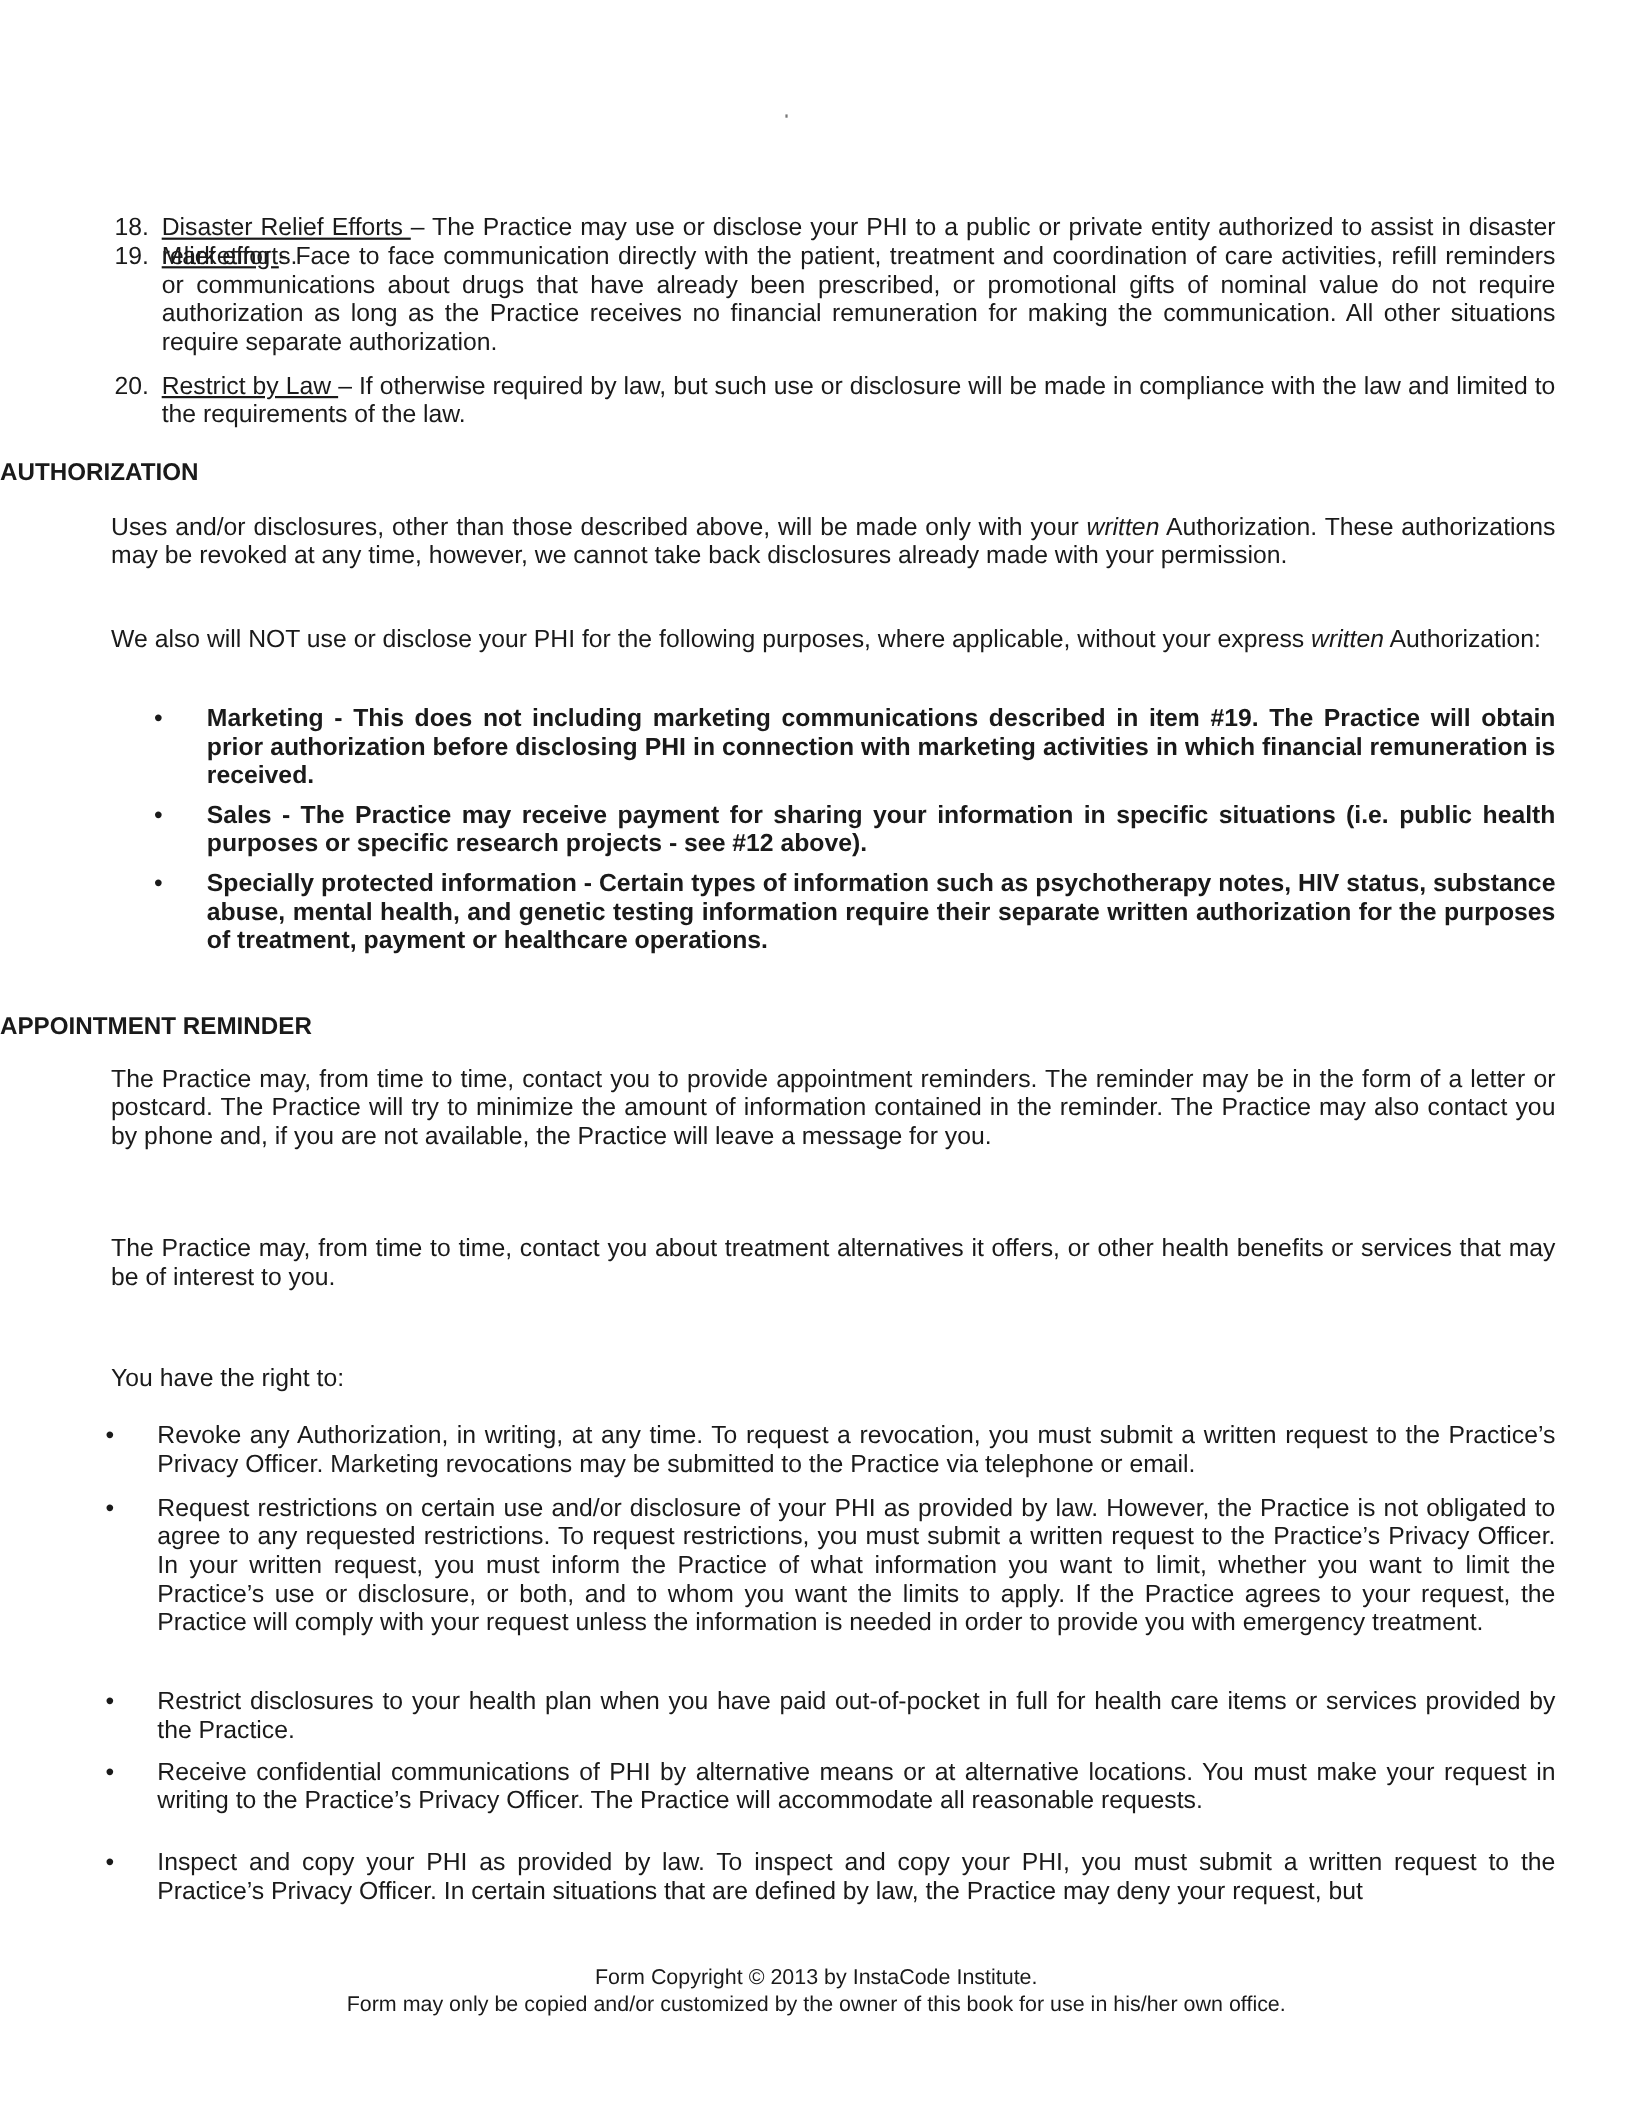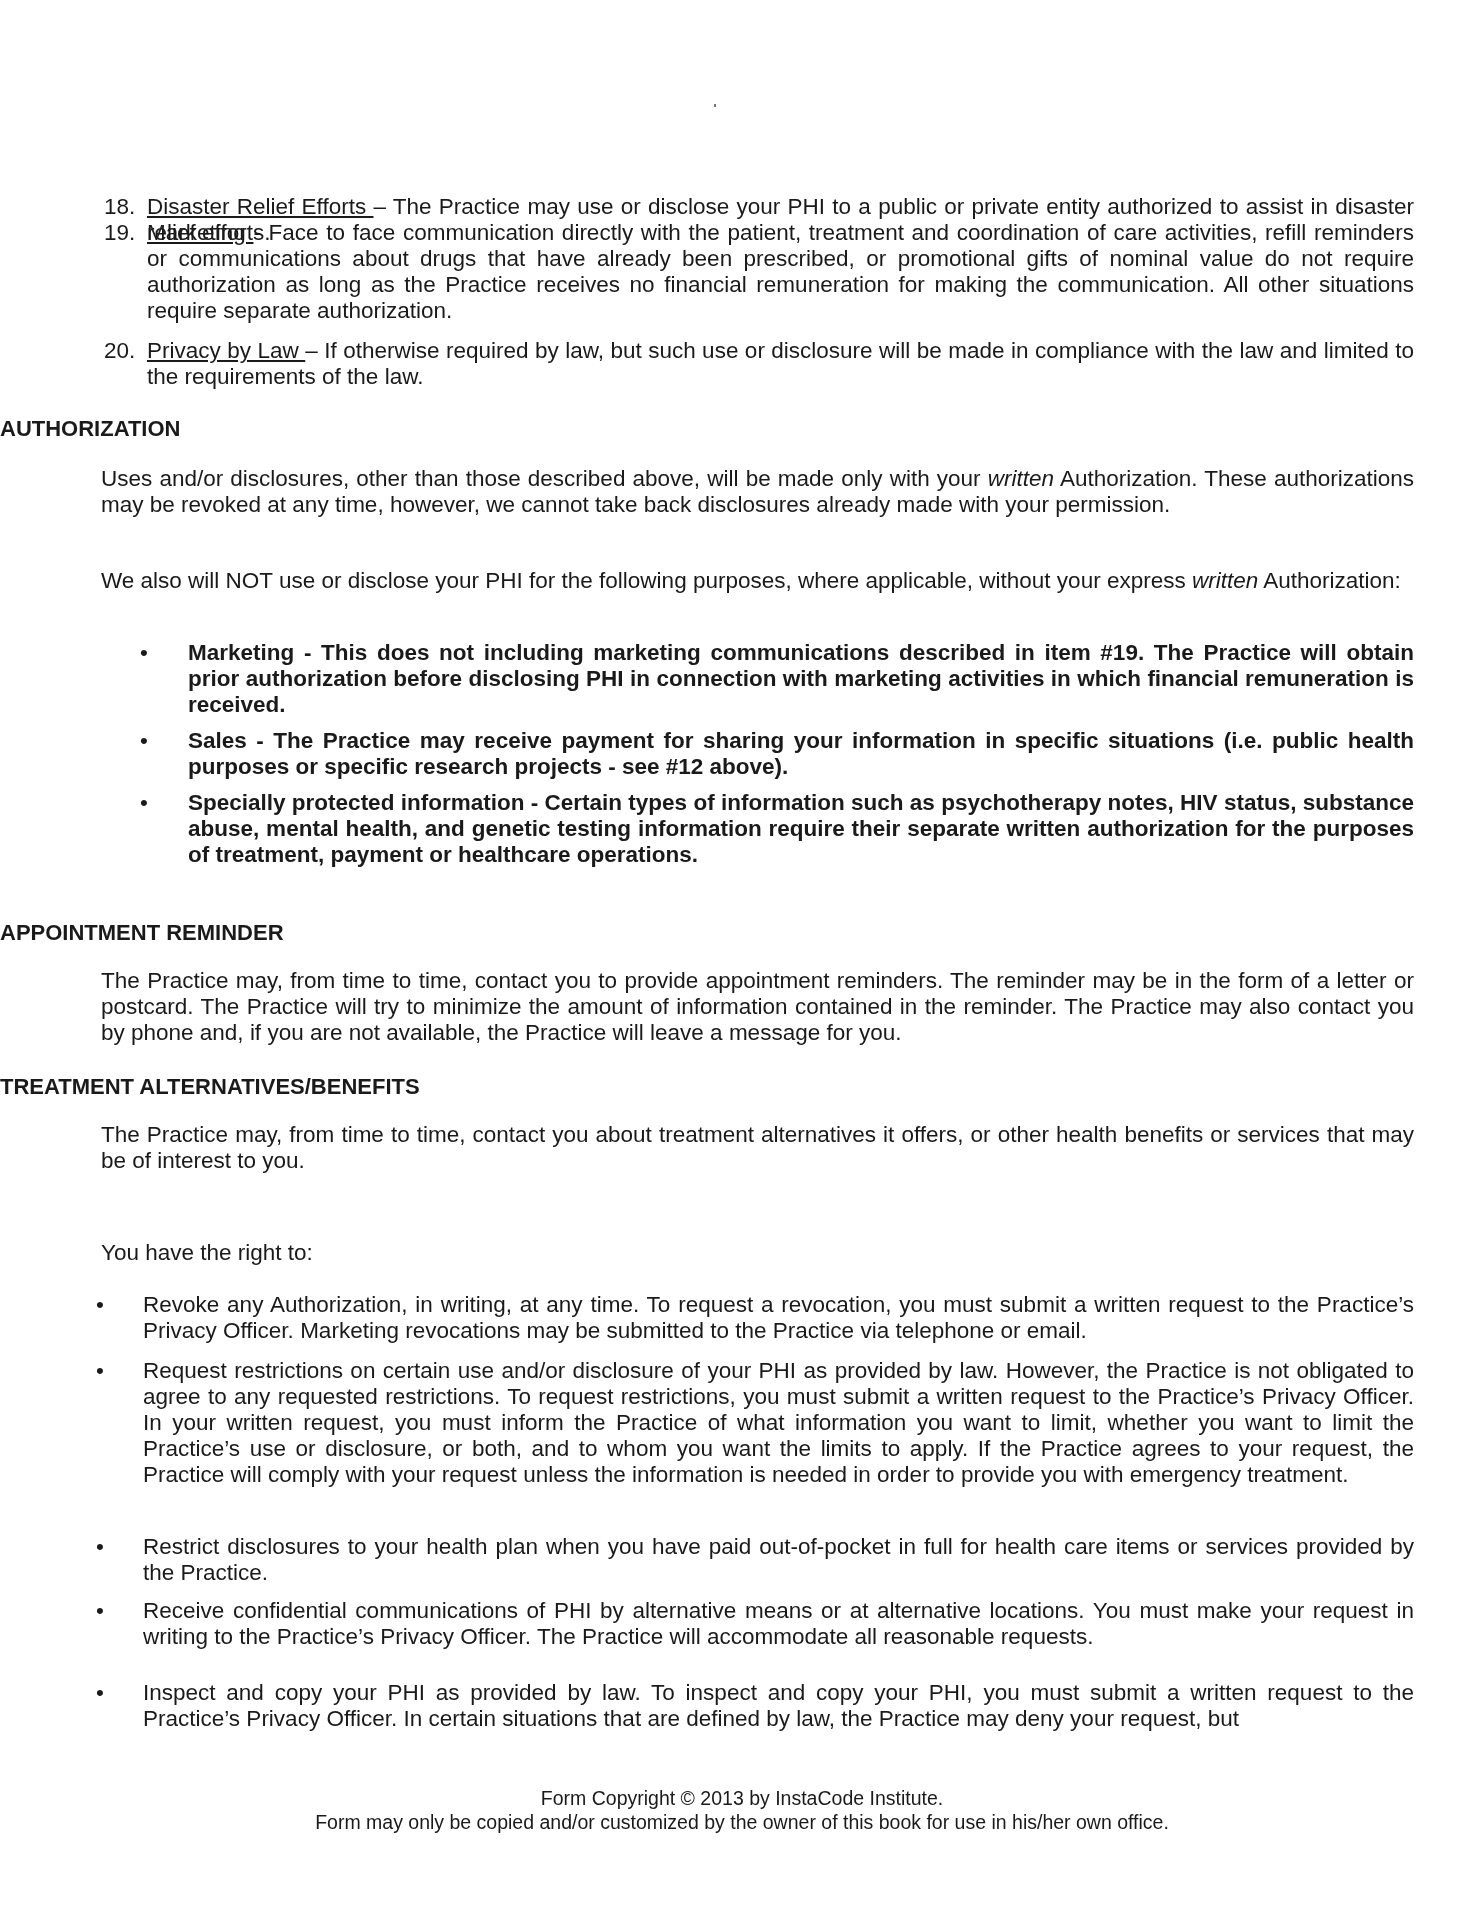--- a/index.html
+++ b/index.html
@@ -36,21 +36,21 @@
     <div class="body"><span class="u">Disaster Relief Efforts </span><span>– The Practice may use or disclose your PHI to a public or private entity authorized to assist in disaster relief efforts.</span></div>
   </div>
 
   <div class="num-item" style="top:220px;">
     <span class="num">19.</span>
     <div class="body"><span class="u">Marketing </span><span>- Face to face communication directly with the patient, treatment and coordination of care activities, refill reminders or communications about drugs that have already been prescribed, or promotional gifts of nominal value do not require authorization as long as the Practice receives no financial remuneration for making the communication. All other situations require separate authorization.</span></div>
   </div>
 
   <div class="num-item" style="top:338px;">
     <span class="num">20.</span>
-    <div class="body"><span class="u">Privacy by Law </span><span>– If otherwise required by law, but such use or disclosure will be made in compliance with the law and limited to the requirements of the law.</span></div>
+    <div class="body"><span class="u">Restrict by Law </span><span>– If otherwise required by law, but such use or disclosure will be made in compliance with the law and limited to the requirements of the law.</span></div>
   </div>
 
   <div class="heading" style="top:416px;">AUTHORIZATION</div>
 
   <div class="para" style="top:466px;">
     <span>Uses and/or disclosures, other than those described above, will be made only with your </span><em>written</em><span> Authorization. These authorizations may be revoked at any time, however, we cannot take back disclosures already made with your permission.</span>
   </div>
 
   <div class="para" style="top:568px;">
     <span>We also will NOT use or disclose your PHI for the following purposes, where applicable, without your express </span><em>written</em><span> Authorization:</span>
@@ -67,21 +67,20 @@
     </div>
     <div class="bi" style="top:790px;">
       <span class="dot">•</span>
       <div class="txt">Specially protected information - Certain types of information such as psychotherapy notes, HIV status, substance abuse, mental health, and genetic testing information require their separate written authorization for the purposes of treatment, payment or healthcare operations.</div>
     </div>
   </div>
 
   <div class="heading" style="top:920px;">APPOINTMENT REMINDER</div>
   <div class="para" style="top:968px;">The Practice may, from time to time, contact you to provide appointment reminders. The reminder may be in the form of a letter or postcard. The Practice will try to minimize the amount of information contained in the reminder. The Practice may also contact you by phone and, if you are not available, the Practice will leave a message for you.</div>
 
-  <div class="heading" style="top:1074px;">TREATMENT ALTERNATIVES/BENEFITS</div>
   <div class="para" style="top:1122px;">The Practice may, from time to time, contact you about treatment alternatives it offers, or other health benefits or services that may be of interest to you.</div>
 
   <div class="para" style="top:1240px;">You have the right to:</div>
 
   <div class="bullets2">
     <div class="bi" style="top:1292px;">
       <span class="dot">•</span>
       <div class="txt">Revoke any Authorization, in writing, at any time. To request a revocation, you must submit a written request to the Practice’s Privacy Officer. Marketing revocations may be submitted to the Practice via telephone or email.</div>
     </div>
     <div class="bi" style="top:1358px;">

